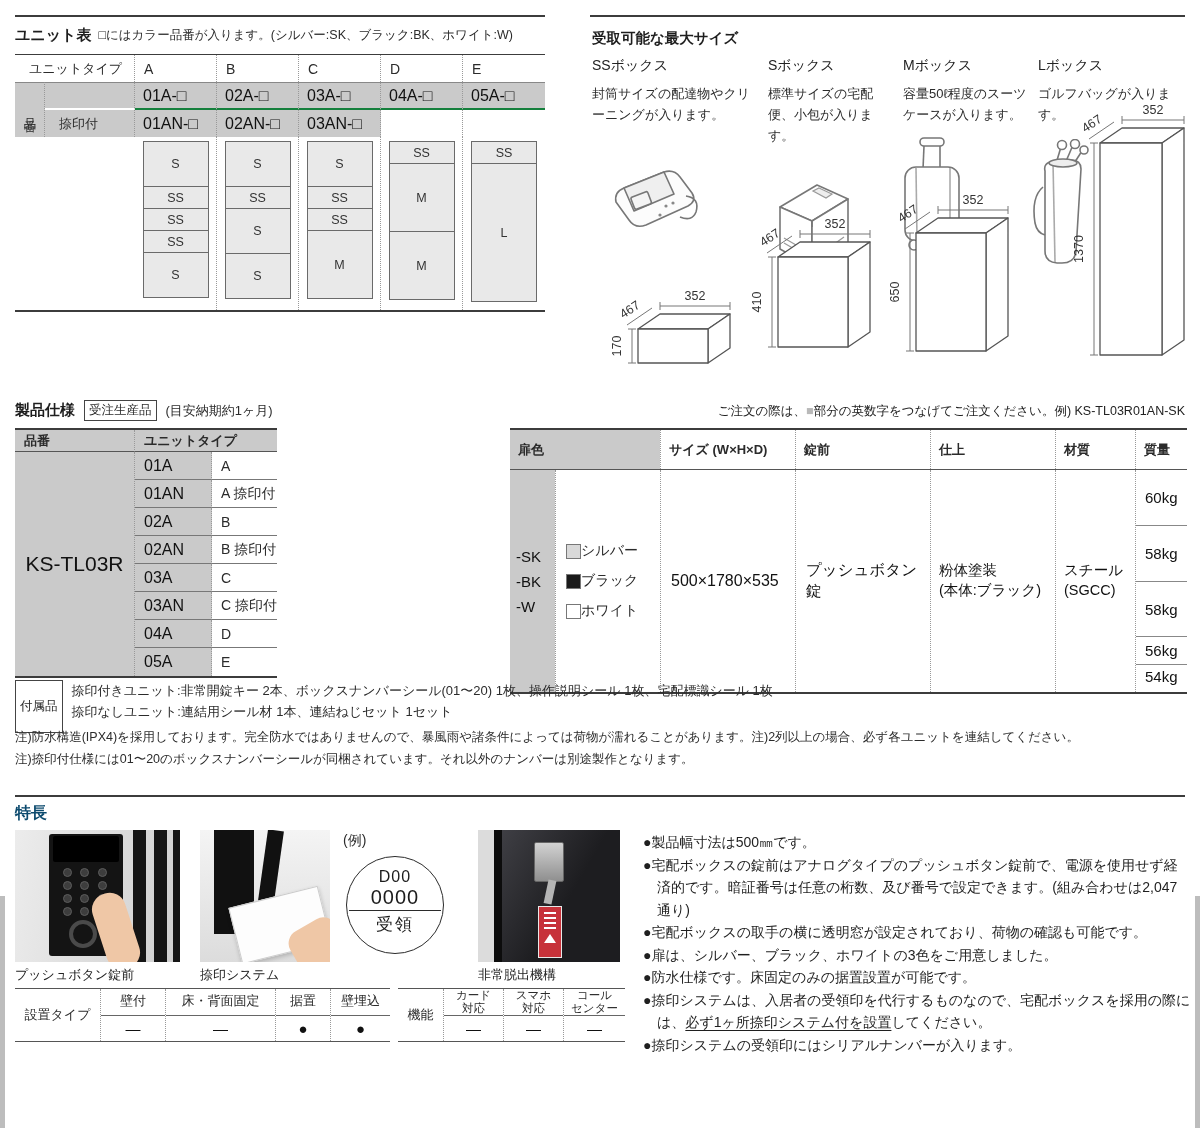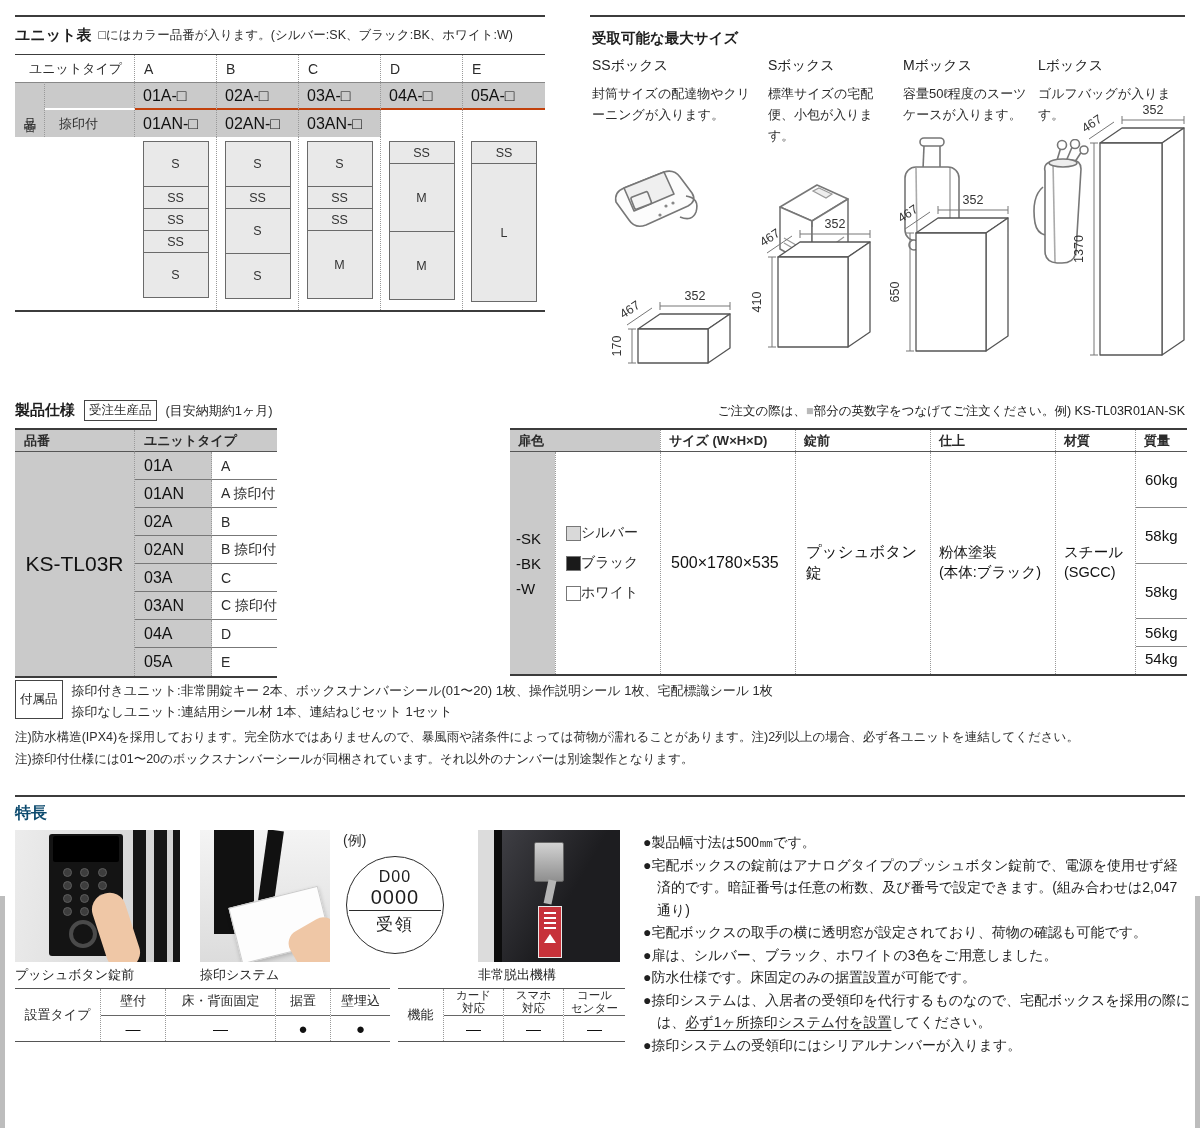--- a/index.html
+++ b/index.html
@@ -18,21 +18,21 @@
   .unit-sub{font-size:12.5px;color:#2b2b2b}
   .unit-grid{display:grid;grid-template-columns:30px 90px 82px 82px 82px 82px 82px;
              grid-template-rows:27px 28px 27px 173px;border-bottom:2px solid #3c3c3c;font-size:13px}
   .ug-h-label{grid-column:1/3;grid-row:1;display:flex;align-items:center;padding-left:14px}
   .ug-h{grid-row:1;display:flex;align-items:center;padding-left:9px;font-size:14px}
   .gray{background:#cacaca}
   .ug-hinban{grid-column:1;grid-row:2/4;display:flex;align-items:center;justify-content:center;
              writing-mode:vertical-rl;font-size:12.5px;letter-spacing:2px;border-top:1px solid #888}
   .ug-blank{grid-column:2;grid-row:2;border-top:1px solid #888;border-bottom:2px solid #fff}
   .ug-code{display:flex;align-items:center;padding-left:8px;font-size:16px;color:#111}
-  .r2{grid-row:2;border-top:1px solid #888;border-bottom:2px solid #c2410c}
+  .r2{grid-row:2;border-top:1px solid #888;border-bottom:2px solid #15803d}
   .r3{grid-row:3}
   .ug-stamp-label{grid-column:2;grid-row:3;display:flex;align-items:center;padding-left:14px;font-size:13px}
   .ug-empty{background:#fff}
   .ug-boxlabel{grid-column:1/3;grid-row:4;display:flex;align-items:center;justify-content:center;font-size:13px}
   .ug-stack{grid-row:4;display:flex;flex-direction:column;align-items:center;padding-top:5px}
   .ubox{width:66px;background:#e9e9e9;border:1px solid #6a6a6a;margin-top:-1px;
         display:flex;align-items:center;justify-content:center;font-size:12.5px;color:#333}
   .ubox.s{height:46px}.ubox.ss{height:23px}.ubox.m{height:69px}.ubox.l{height:139px}
 
   
@@ -52,21 +52,21 @@
   .spec-note .sq{color:#b9b9b9}
   .spec-left{position:absolute;left:0;top:28px;display:grid;grid-template-columns:120px 77px 65px;
              grid-template-rows:22px repeat(8,28px);border-top:2px solid #3c3c3c;border-bottom:2px solid #3c3c3c;width:262px}
   .sl-h{background:#cacaca;font-size:13px;font-weight:bold;display:flex;align-items:center;padding-left:9px;border-bottom:1px solid #555}
   .sl-hinban{grid-column:1;grid-row:2/10;background:#cacaca;display:flex;align-items:center;justify-content:center;
              font-size:21px;color:#111}
   .sl-code{background:#cacaca;font-size:16px;display:flex;align-items:center;padding-left:9px;color:#111;border-bottom:1px solid #777}
   .sl-type{font-size:14px;display:flex;align-items:center;padding-left:9px;border-bottom:1px solid #777}
   .nobb{border-bottom:none !important}
   .spec-right{position:absolute;left:495px;top:28px;width:677px;border-top:2px solid #3c3c3c;border-bottom:2px solid #3c3c3c}
-  .sr-head{display:flex;height:22px;border-bottom:1px solid #555;font-size:13px;font-weight:bold}
+  .sr-head{display:flex;height:40px;border-bottom:1px solid #555;font-size:13px;font-weight:bold}
   .sr-head>div{display:flex;align-items:center;padding-left:8px}
   .srh-door{width:150px;background:#cacaca}
   .srh-size{width:135px}.srh-lock{width:135px}.srh-finish{width:125px}.srh-material{width:80px}.srh-weight{width:52px}
   .sr-body{display:flex;height:222px}
   .src{display:flex;flex-direction:column;justify-content:center}
   .src-codes{width:45px;background:#cacaca;padding-left:6px;gap:8px;font-size:15px;color:#111}
   .src-swatch{width:105px;padding-left:10px;gap:12px}
   .swrow{display:flex;align-items:center;font-size:14px}
   .sw{width:15px;height:15px;border:1px solid #777}
   .src-size{width:135px;padding-left:10px;font-size:16px;color:#111}
@@ -74,21 +74,21 @@
   .src-finish{width:125px;padding-left:8px;font-size:14.5px;line-height:1.35;color:#111}
   .src-material{width:80px;padding-left:8px;font-size:14.5px;line-height:1.35;color:#111}
   .src-weights{width:52px;justify-content:flex-start}
   .wcell{display:flex;align-items:center;padding-left:9px;font-size:15px;color:#111}
   .wc0{height:55px}.wc1{height:56px;border-top:1px solid #888}.wc2{height:55px;border-top:1px solid #888}
   .wc3{height:28px;border-top:1px solid #888}.wc4{height:24px;border-top:1px solid #888}
 
   
   .accessories{position:absolute;left:15px;top:680px;width:1170px;font-size:13px}
   .acc-row{display:flex;align-items:flex-start;gap:9px}
-  .acc-label{border:1px solid #444;padding:10px 4px;font-size:12.5px;flex-shrink:0}
+  .acc-label{border:1px solid #444;padding:17px 4px;font-size:12.5px;flex-shrink:0}
   .acc-lines{line-height:21px}
   .page-notes{position:absolute;left:15px;top:726px;width:1170px;font-size:12.5px;line-height:22px;color:#2b2b2b}
 
   
   .features-rule{position:absolute;left:15px;top:795px;width:1170px;border-top:2px solid #3c3c3c}
   .features-title{position:absolute;left:15px;top:803px;font-size:16px;font-weight:bold;color:#0c4a6e}
   .photo{position:absolute;top:830px;height:132px;overflow:hidden}
   .photo1{left:15px;width:165px;background:linear-gradient(100deg,#ececec,#cfcfcf)}
   .p1-strip{position:absolute;top:0;height:132px;background:#151515}
   .p1-panel{position:absolute;left:34px;top:4px;width:74px;height:122px;background:#141414;border-radius:3px}

